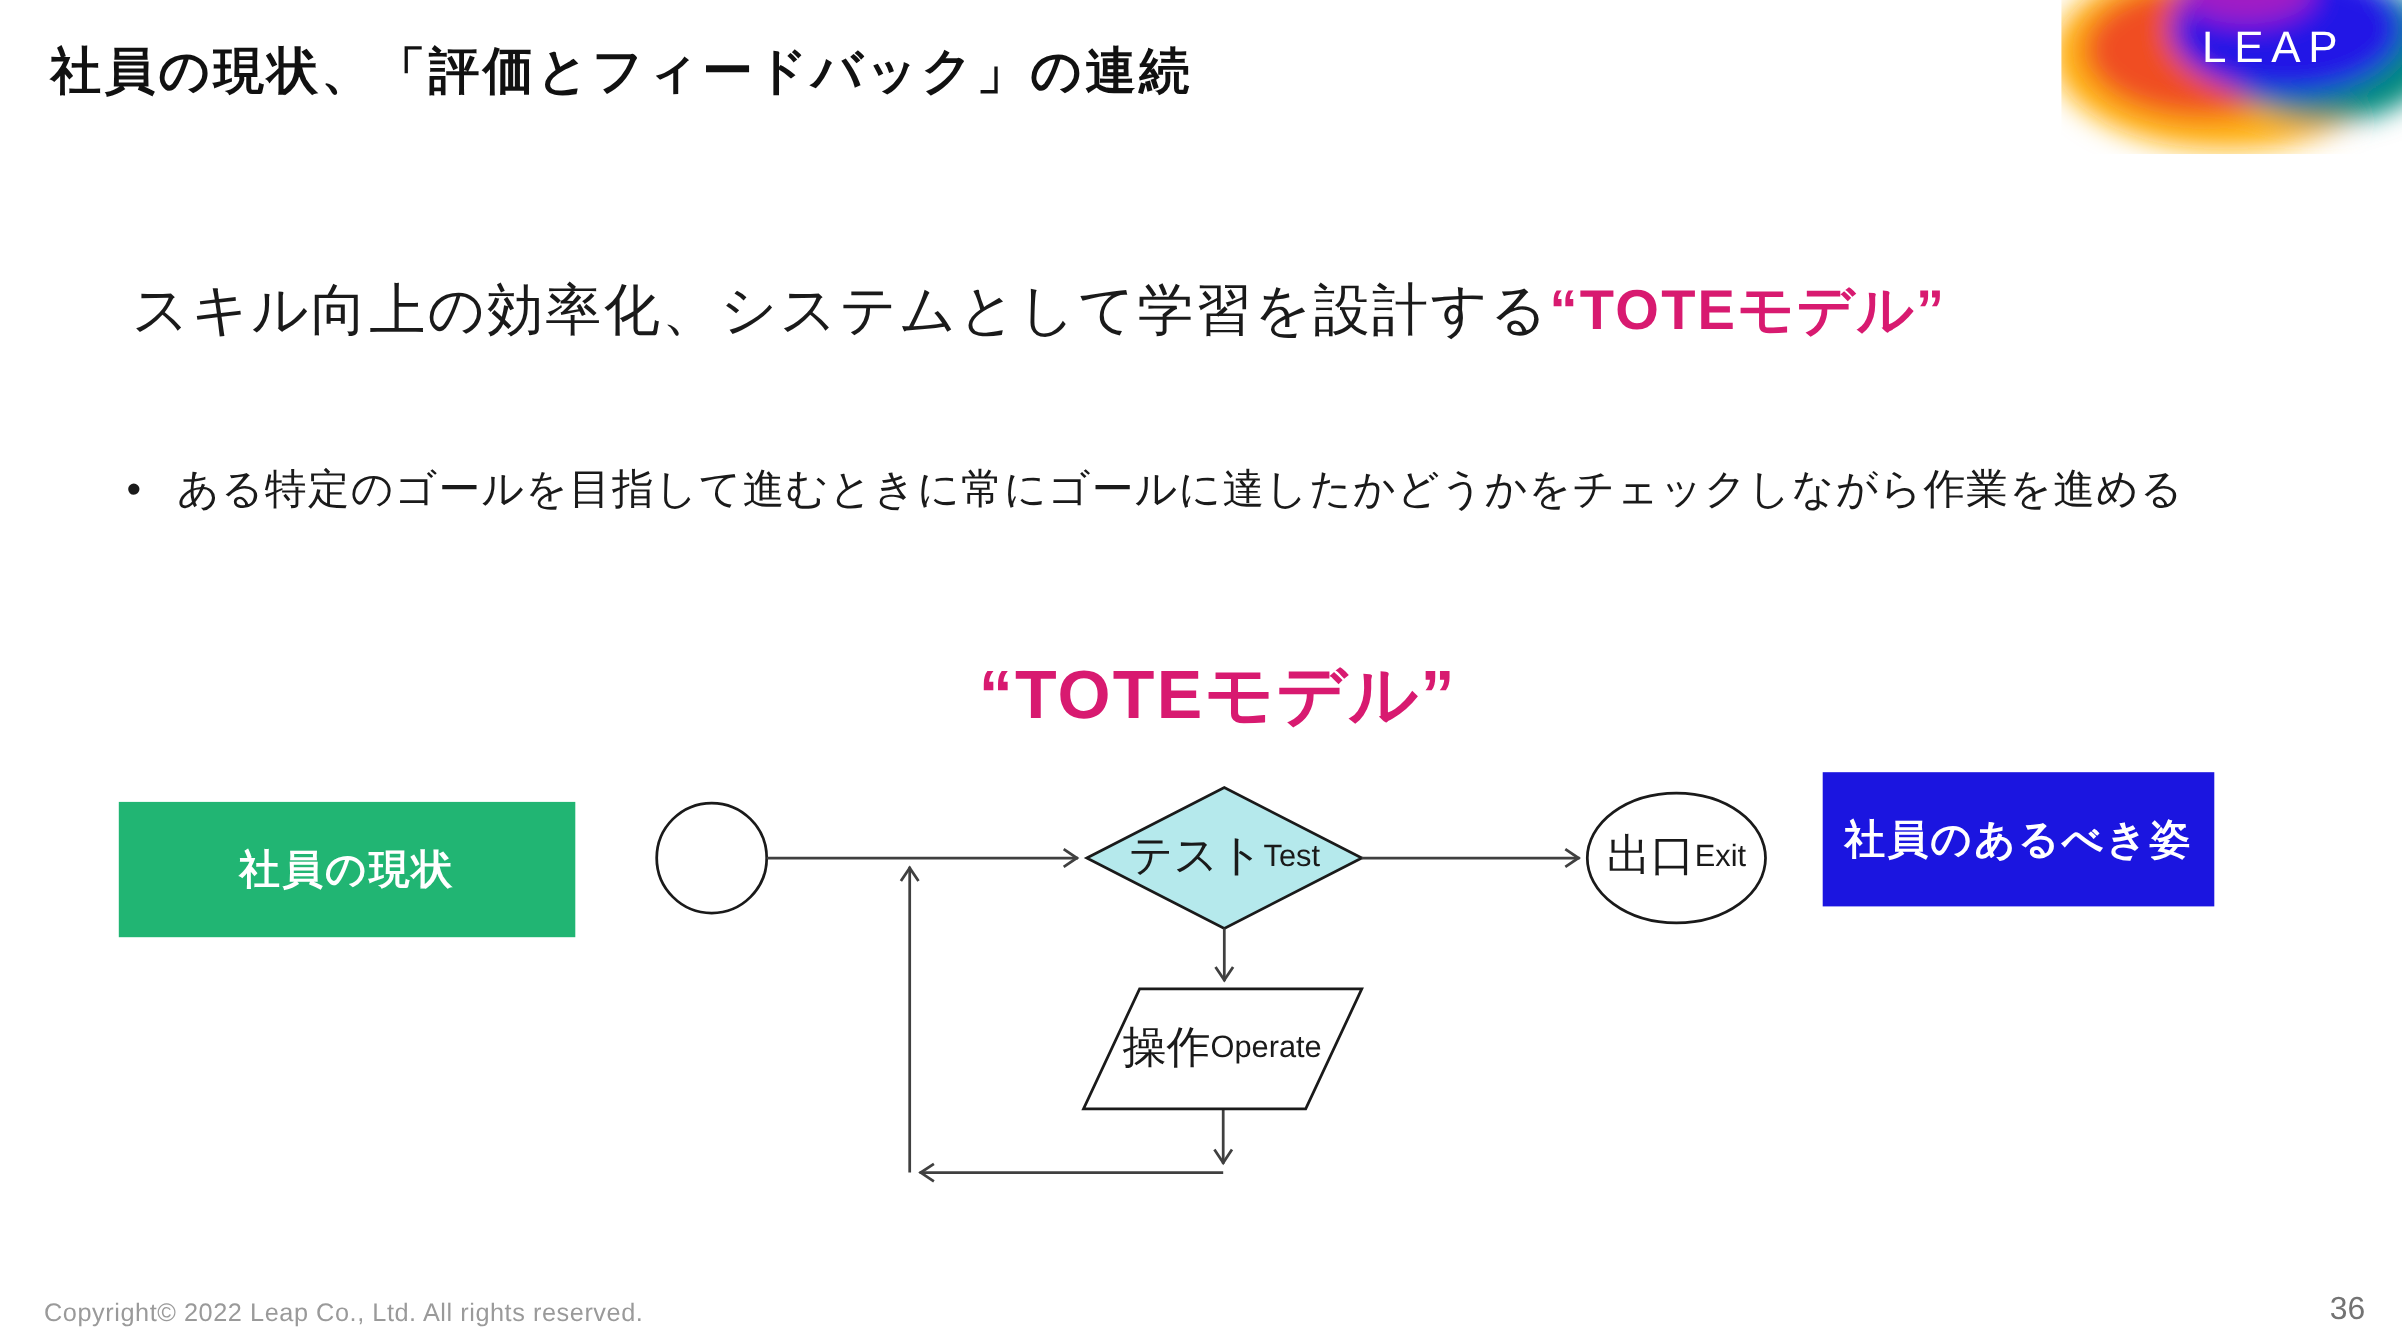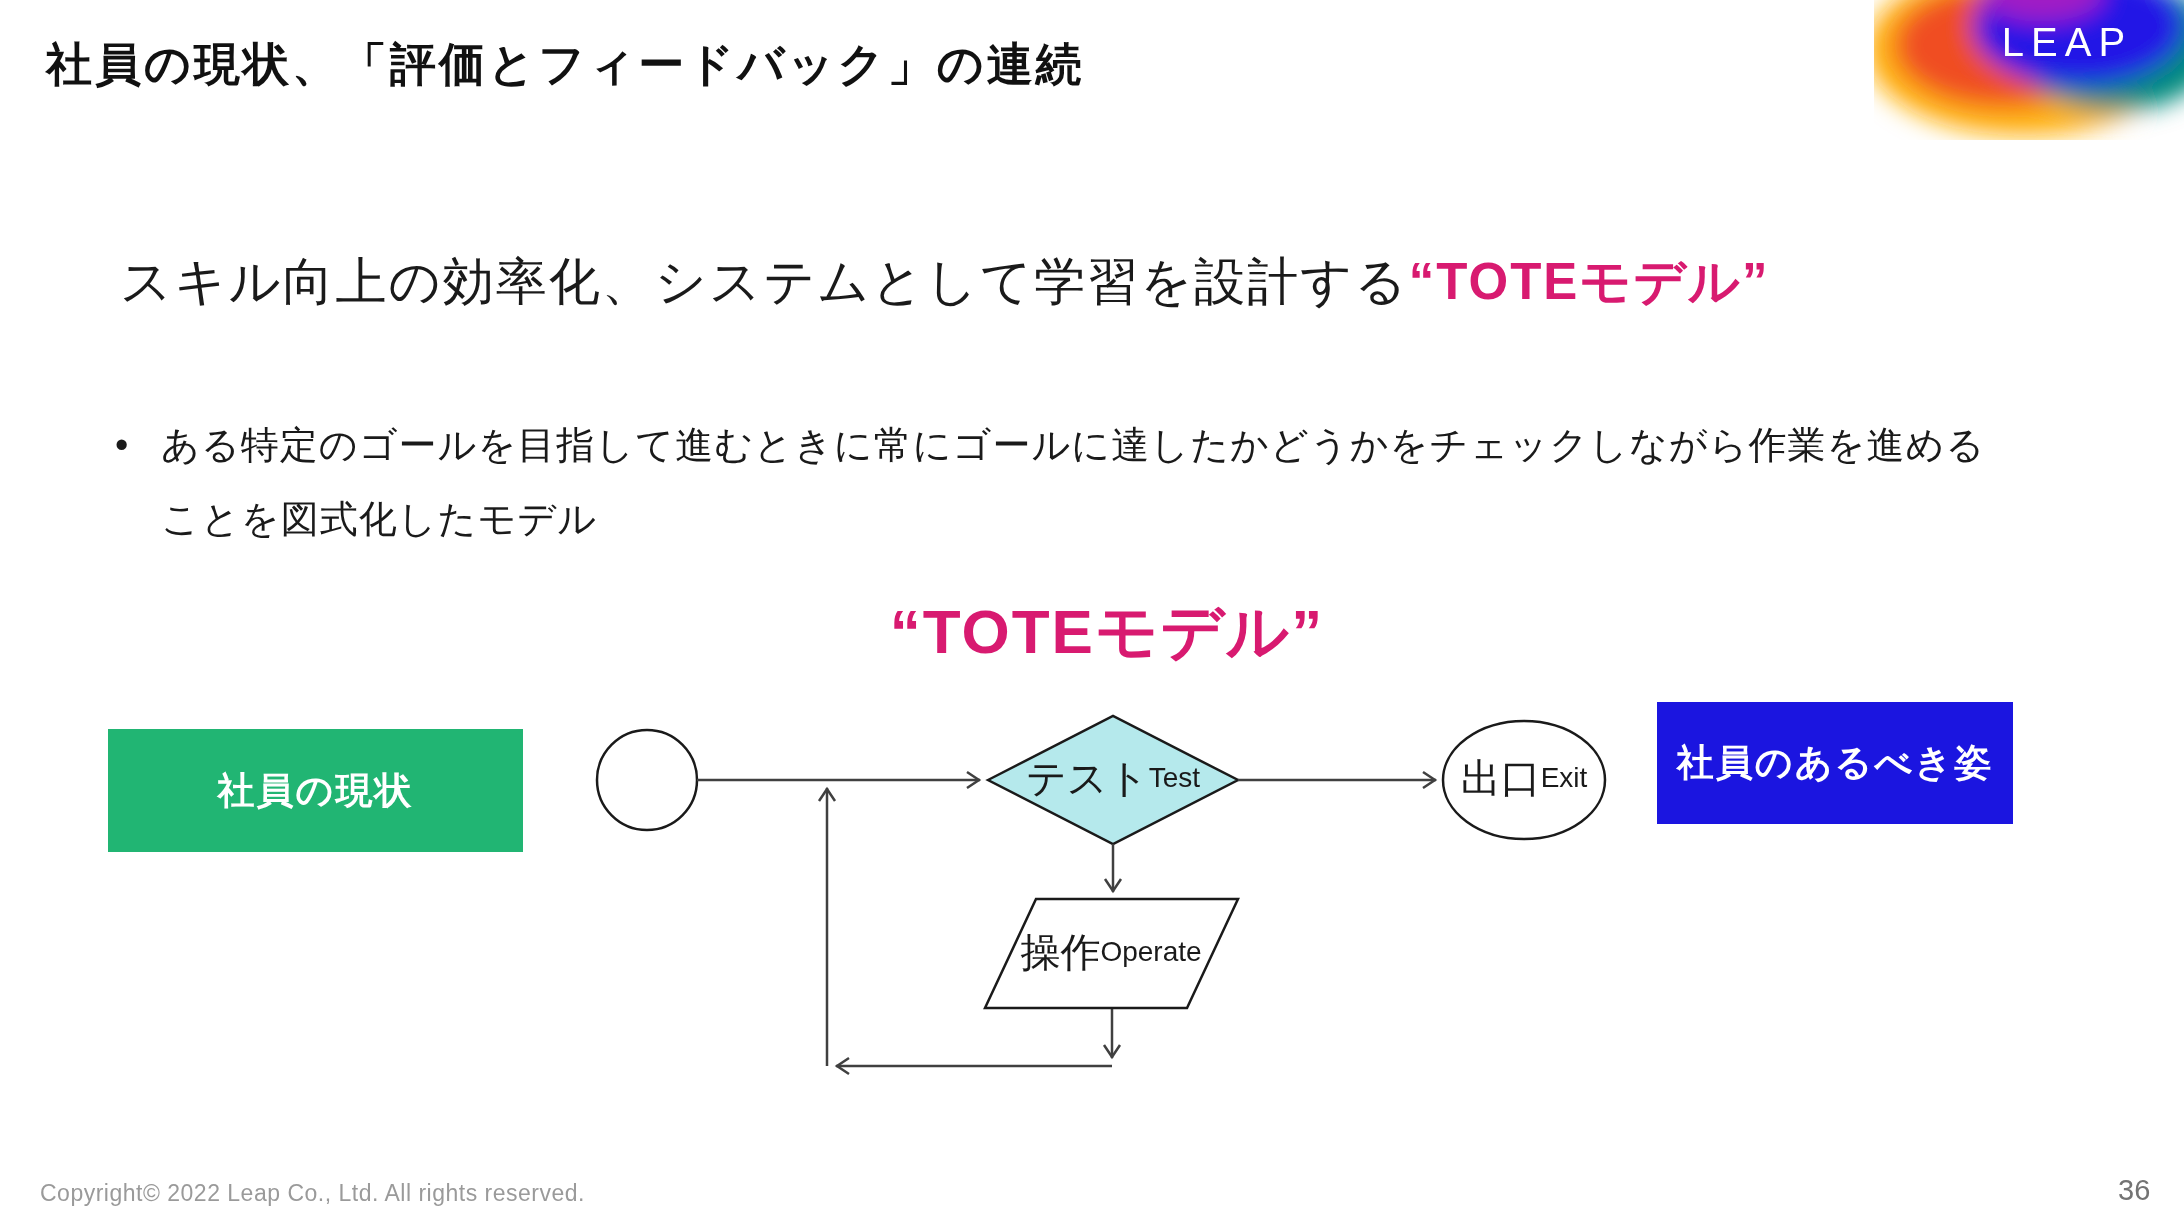--- a/index.html
+++ b/index.html
@@ -75,21 +75,20 @@
 
 <div class="abs lead">
   <span>スキル向上の効率化、システムとして学習を設計する</span><span class="hl" style="color: rgb(216, 26, 112);">“TOTEモデル”</span>
 </div>
 
 <div class="abs bullet">
   <div class="row">
     <span class="marker">•</span>
     <span>ある特定のゴールを目指して進むときに常にゴールに達したかどうかをチェックしながら作業を進める</span>
   </div>
-  <div class="cont">ことを図式化したモデル</div>
 </div>
 
 <div class="abs diagram-title" style="color: rgb(216, 26, 112);">“TOTEモデル”</div>
 
 <svg class="abs flow-svg" width="2184" height="1222" viewBox="0 0 2184 1222">
   <defs>
     <marker id="arrow" markerUnits="userSpaceOnUse" markerWidth="30" markerHeight="30" refX="1" refY="0" orient="auto" viewBox="-15 -15 30 30">
       <path d="M-12,-8 L0,0 L-12,8" fill="none" stroke="#404040" stroke-width="2.5"></path>
     </marker>
   </defs>

